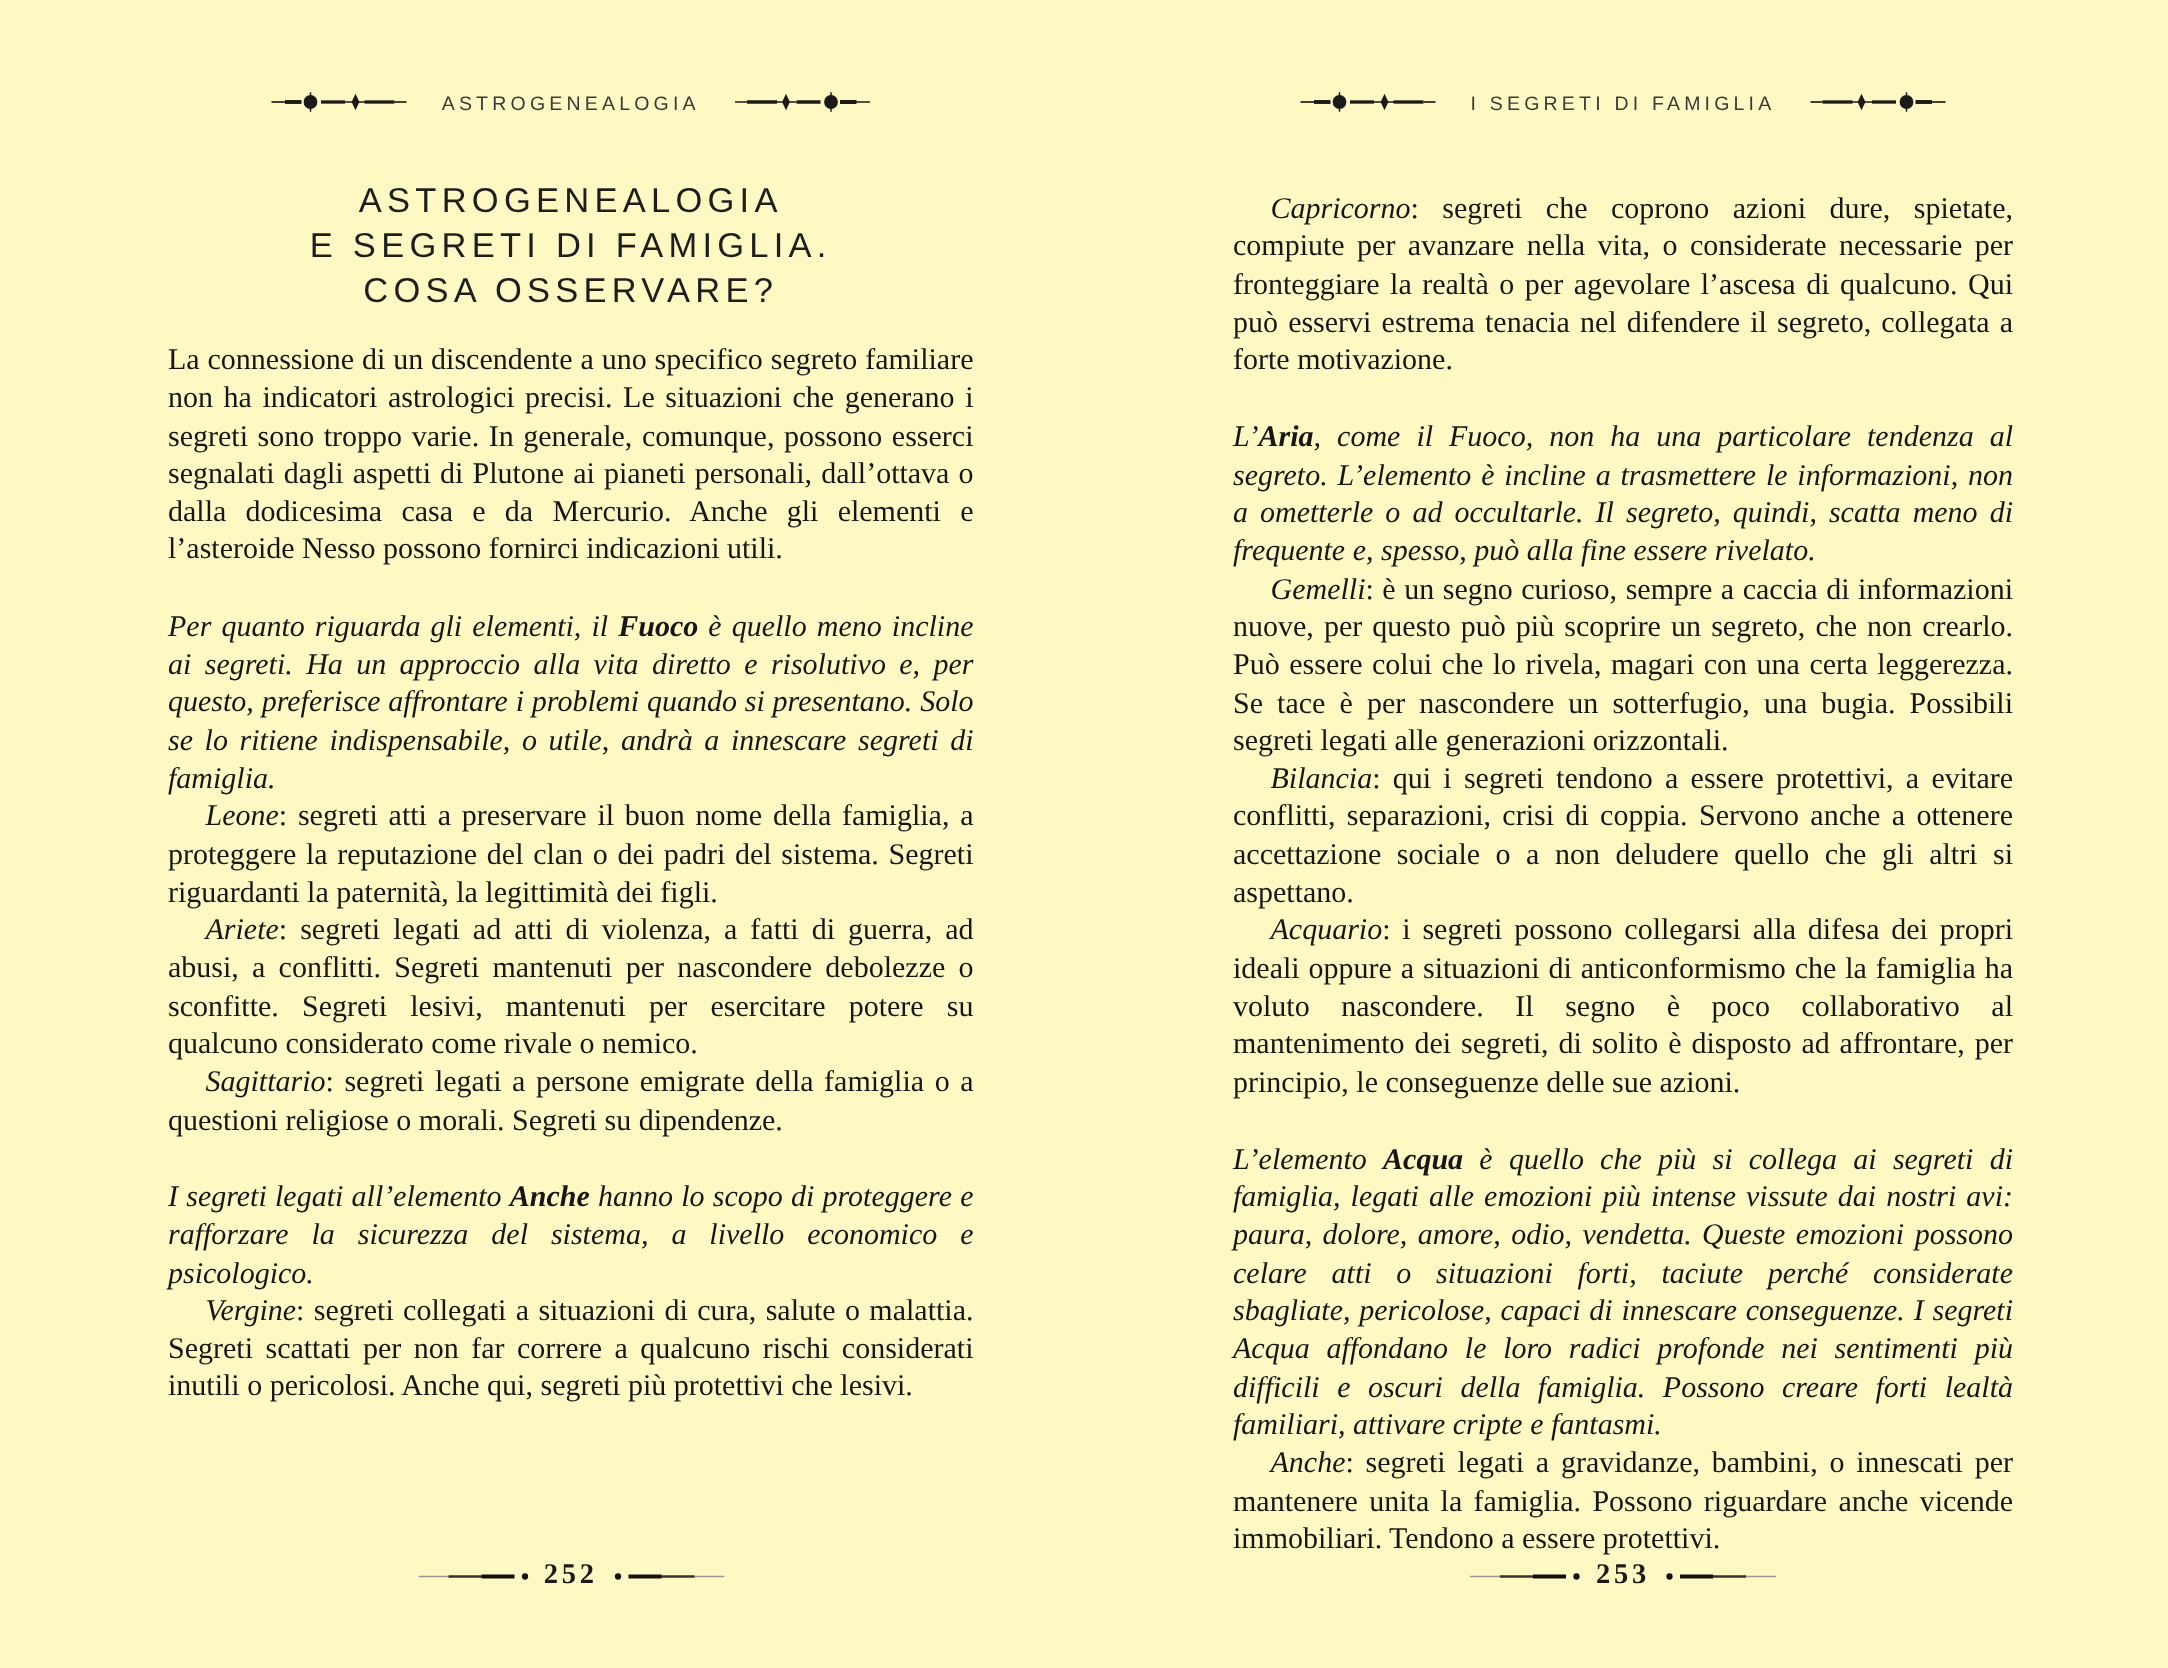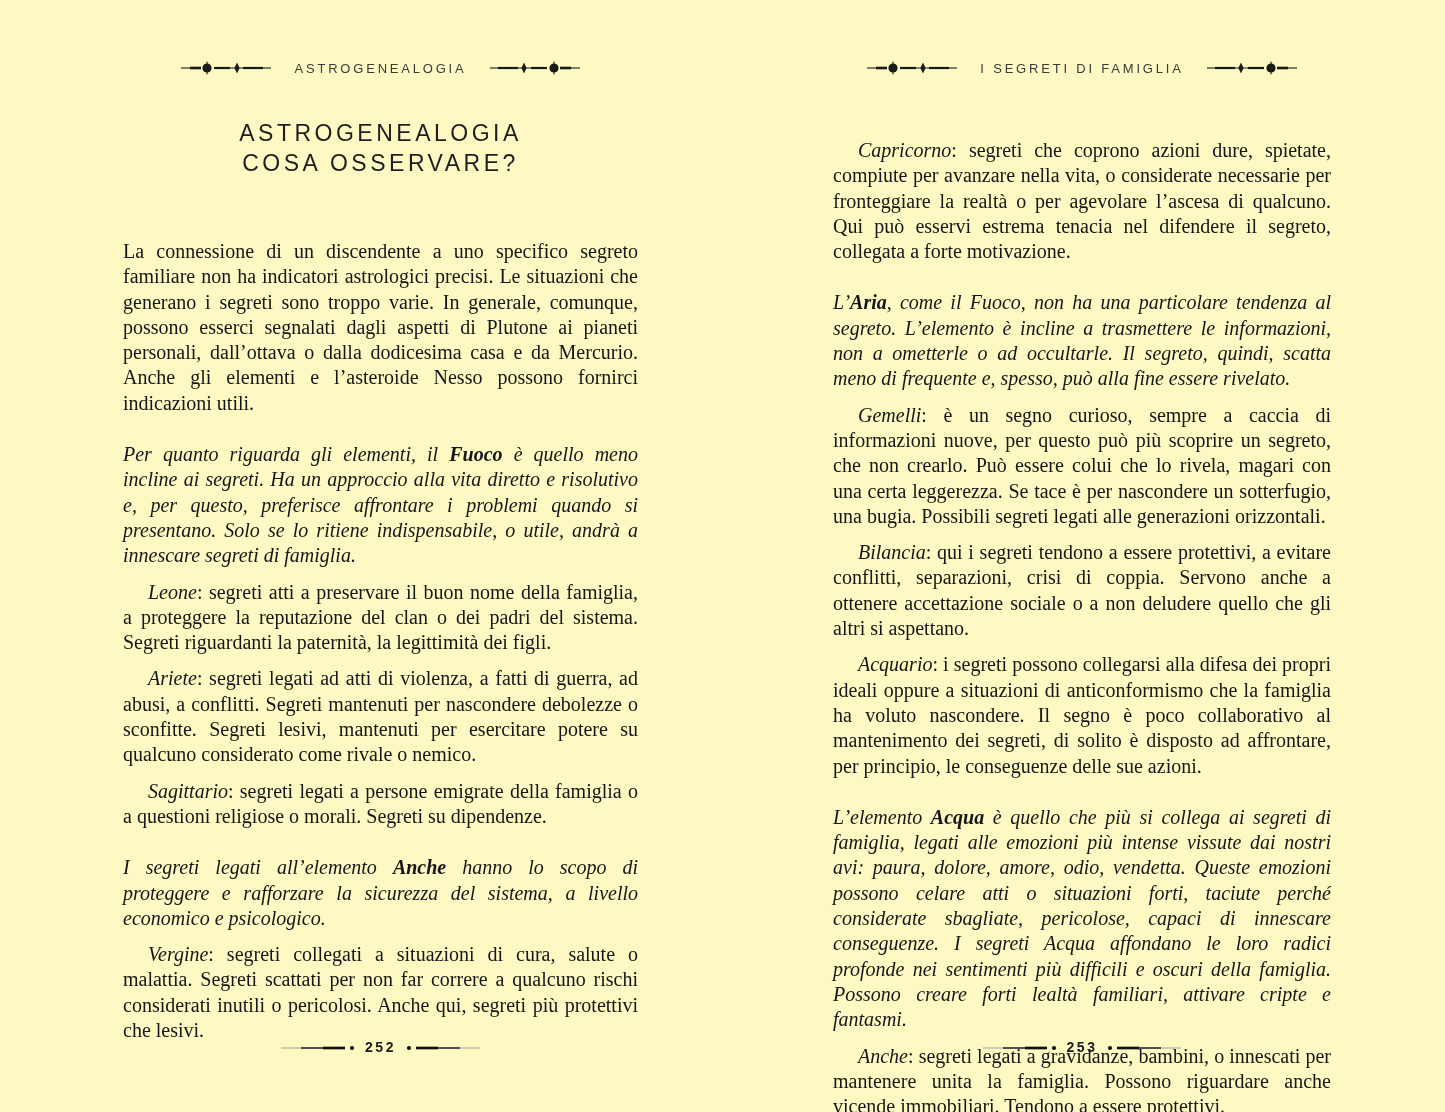--- a/index.html
+++ b/index.html
@@ -62,21 +62,21 @@
 
   .body-text {
     position: absolute;
     left: 0;
     right: 0;
   }
   #left-body  { top: 228px; }
   #right-body { top: 127px; }
 
   .body-text p.para {
-    margin: 11px;
+    margin: 0;
     text-align: justify;
     font-size: 20px;
     line-height: 25.3px;
     hyphens: auto;
     -webkit-hyphens: auto;
   }
   .body-text p.para.indent { text-indent: 25px; }
   .body-text p.para.spaced { margin-top: 26px; font-style: italic; }
   .body-text .it { font-style: italic; }
   .body-text .bd { font-weight: bold; }
@@ -85,23 +85,23 @@
     position: absolute;
     top: 1040px;
     left: 0;
     right: 0;
     display: flex;
     align-items: center;
     justify-content: center;
     gap: 9px;
   }
   .pagenum {
-    font-family: Liberation Sans, sans-serif;
+    font-family: Liberation Serif, serif;
     font-weight: 600;
-    font-size: 14px;
+    font-size: 19px;
     letter-spacing: 2.5px;
     color: #1b1b1b;
     transform: translateY(-1px);
   }
 </style>
 </head>
 <body>
 
 <svg width="0" height="0" style="position:absolute" aria-hidden="true">
   <defs>
@@ -136,20 +136,21 @@
         <use href="#orn-header"></use>
       </svg>
       <span class="header-text">ASTROGENEALOGIA</span>
       <svg class="orn" width="92" height="16" viewBox="0 0 92 16" style="transform:scaleX(-1)">
         <use href="#orn-header"></use>
       </svg>
     </header>
 
     <h1 class="chapter-title">
       <span>ASTROGENEALOGIA</span>
+      <span>E SEGRETI DI FAMIGLIA.</span>
       <span>COSA OSSERVARE?</span>
     </h1>
 
     <div class="body-text" id="left-body">
         <p class="para" lang="it"><span class="rm">La connessione di un discendente a uno specifico segreto familiare non ha indicatori astrologici precisi. Le situazioni che generano i segreti sono troppo varie. In generale, comunque, possono esserci segnalati dagli aspetti di Plutone ai pianeti personali, dall’ottava o dalla dodicesima casa e da Mercurio. Anche gli elementi e l’asteroide Nesso possono fornirci indicazioni utili.</span></p>
         <p class="para spaced" lang="it"><span class="rm">Per quanto riguarda gli elementi, il </span><span class="bd">Fuoco</span><span class="rm"> è quello meno incline ai segreti. Ha un approccio alla vita diretto e risolutivo e, per questo, preferisce affrontare i problemi quando si presentano. Solo se lo ritiene indispensabile, o utile, andrà a innescare segreti di famiglia.</span></p>
         <p class="para indent" lang="it"><span class="it">Leone</span><span class="rm">: segreti atti a preservare il buon nome della famiglia, a proteggere la reputazione del clan o dei padri del sistema. Segreti riguardanti la paternità, la legittimità dei figli.</span></p>
         <p class="para indent" lang="it"><span class="it">Ariete</span><span class="rm">: segreti legati ad atti di violenza, a fatti di guerra, ad abusi, a conflitti. Segreti mantenuti per nascondere debolezze o sconfitte. Segreti lesivi, mantenuti per esercitare potere su qualcuno considerato come rivale o nemico.</span></p>
         <p class="para indent" lang="it"><span class="it">Sagittario</span><span class="rm">: segreti legati a persone emigrate della famiglia o a questioni religiose o morali. Segreti su dipendenze.</span></p>
         <p class="para spaced" lang="it"><span class="rm">I segreti legati all’elemento </span><span class="bd">Anche</span><span class="rm"> hanno lo scopo di proteggere e rafforzare la sicurezza del sistema, a livello economico e psicologico.</span></p>

